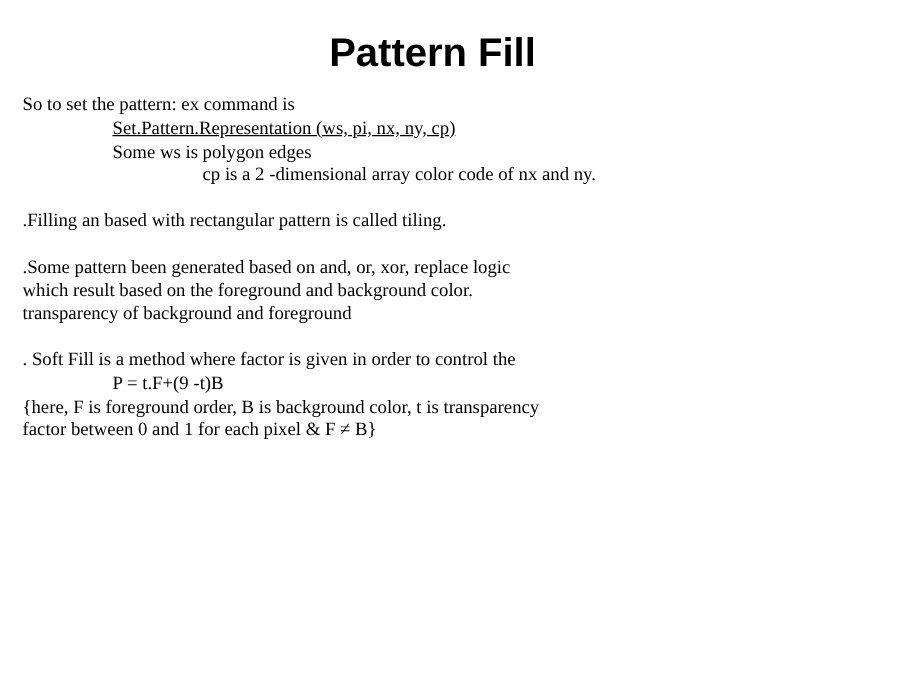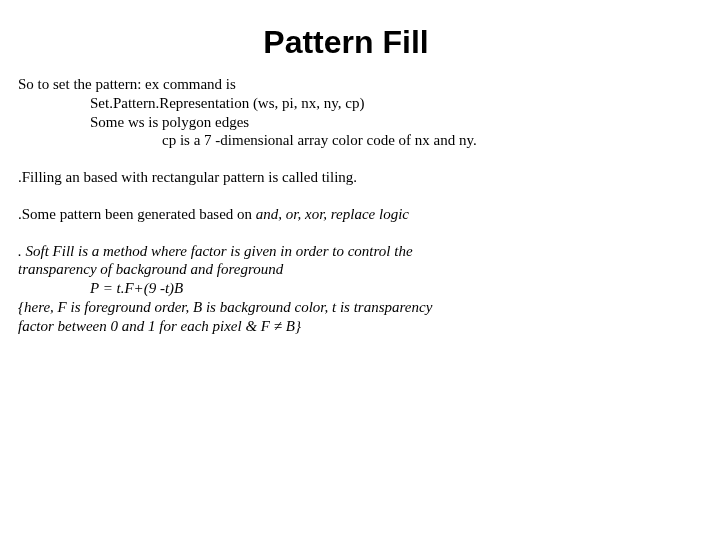--- a/index.html
+++ b/index.html
@@ -27,44 +27,45 @@
     margin: 0 0 14px 0;
   }
   .body {
     font-size: 15px;
     line-height: 1.25;
   }
   .p { margin: 0; }
   .ind1 { padding-left: 72px; }
   .ind2 { padding-left: 144px; }
   .gap  { margin-top: 18px; }
-  .ul { }
-  .it { font-style: italic; }
+  .ul { text-decoration: underline; }
+  .it { }
 </style>
 </head>
 <body>
 
 <div class="slide">
   <h1 class="title">Pattern Fill</h1>
 
   <div class="body">
     <p class="p">So to set the pattern: ex command is</p>
     <p class="p ind1">
       <span class="ul">Set.Pattern.Representation  (ws, pi, nx, ny, cp)</span>
     </p>
     <p class="p ind1">Some ws is polygon edges</p>
-    <p class="p ind2">cp is a 7 -dimensional array color code of nx and ny.</p>
+    <p class="p ind2">cp is a 2 -dimensional array color code of nx and ny.</p>
 
     <p class="p gap">.Filling an based with rectangular pattern is called tiling.</p>
 
     <p class="p gap">
       <span>.Some pattern been generated based on </span><span class="it">and, or, xor, replace logic</span>
     </p>
+    <p class="p it">which result based on the foreground and background color.</p>
 
+    <p class="p it">transparency of background and foreground</p>
     <p class="p gap it">
       <span>. </span><span>Soft Fill is a method where factor is given in order to control the</span>
     </p>
-    <p class="p it">transparency of background and foreground</p>
     <p class="p ind1 it">P = t.F+(9 -t)B</p>
     <p class="p it">{here, F is foreground order, B is background color, t is transparency</p>
     <p class="p it">factor between 0 and 1 for each pixel &amp; F ≠ B}</p>
   </div>
 </div>
 
 </body></html>

